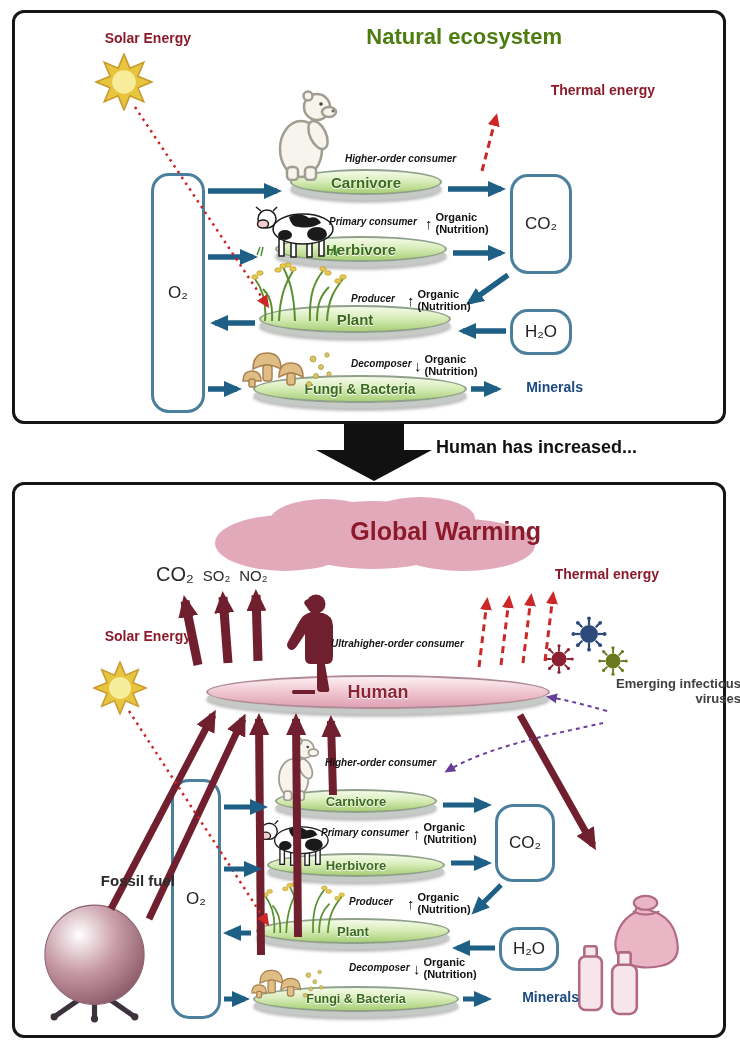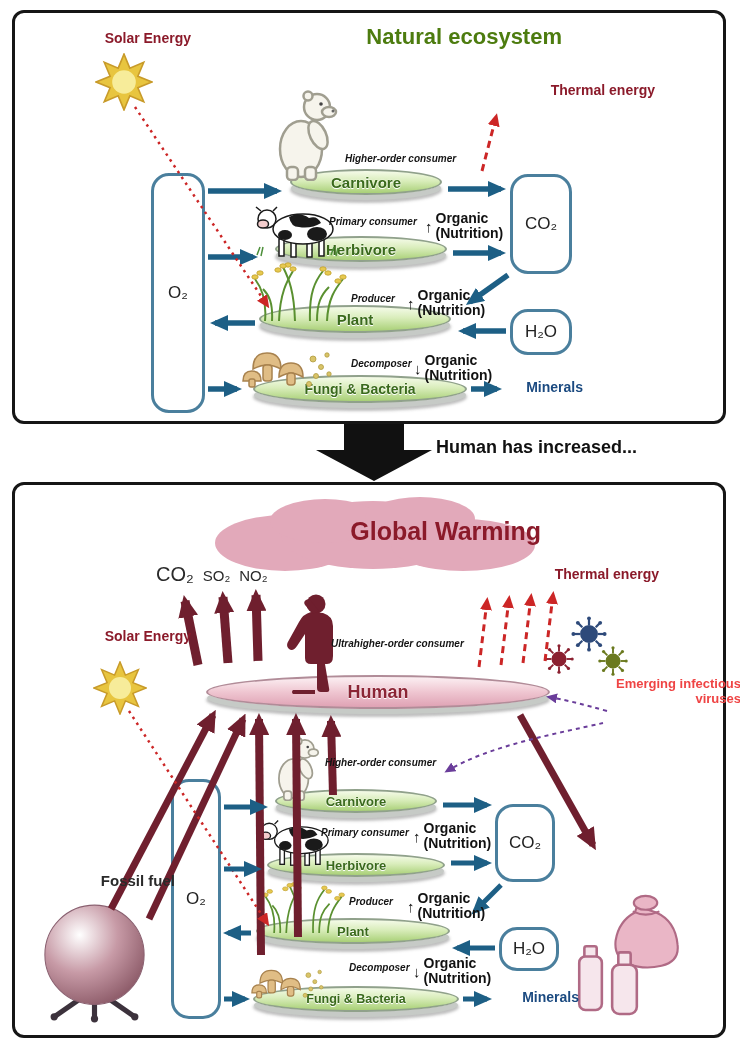--- a/index.html
+++ b/index.html
@@ -14,21 +14,21 @@
 .role{position:absolute;z-index:7;font-size:10px;font-weight:bold;font-style:italic;color:#141414;white-space:nowrap}
 .platform{position:absolute;z-index:2;border-radius:50%;display:flex;align-items:center;justify-content:center;
  background:linear-gradient(180deg,#f5fbe9 0%,#d9edbb 45%,#a9d077 100%);
  border:2px solid #90a18b;box-shadow:0 6px 0 -1px #c6cac6,0 8px 3px rgba(70,70,70,.35)}
 .platform.pink{background:linear-gradient(180deg,#fcf0f3 0%,#efc6d1 50%,#dfa2b4 100%);border-color:#b18c98}
 .pname{font-weight:bold;color:#3a6a1c;text-shadow:0 0 2px #fff,0 1px 0 #fff;white-space:nowrap}
 .pname.red{color:#8b2535}
 .gasbox{position:absolute;z-index:2;border:3px solid #4a7f9d;border-radius:18px;background:#fff;display:flex;align-items:center;justify-content:center;font-size:17px;color:#222}
 .org{position:absolute;z-index:7;display:flex;align-items:center;gap:3px}
 .org .oarrow{font-size:15px;font-weight:bold;color:#111}
-.org .otext{font-size:14px;font-weight:bold;color:#111;line-height:1.1;white-space:nowrap}
+.org .otext{font-size:11px;font-weight:bold;color:#111;line-height:1.1;white-space:nowrap}
 .minerals{position:absolute;z-index:7;font-weight:bold;color:#1b4a80;font-size:14px}
 .emis{position:absolute;z-index:7;display:flex;align-items:baseline;gap:9px;color:#2a2a2a}
 .emis span:first-child{font-size:20px}
 .emis span{font-size:15px}
 </style>
 </head>
 <body>
 
 <div class="page">
 
@@ -288,21 +288,21 @@
         <circle cx="17" cy="3" r="1.7" fill="#6b7a1f"></circle>
         <circle cx="17" cy="31" r="1.7" fill="#6b7a1f"></circle>
         <circle cx="3" cy="17" r="1.7" fill="#6b7a1f"></circle>
         <circle cx="31" cy="17" r="1.7" fill="#6b7a1f"></circle>
         <circle cx="7" cy="7" r="1.7" fill="#6b7a1f"></circle>
         <circle cx="27" cy="27" r="1.7" fill="#6b7a1f"></circle>
         <circle cx="27" cy="7" r="1.7" fill="#6b7a1f"></circle>
         <circle cx="7" cy="27" r="1.7" fill="#6b7a1f"></circle>
   </svg>
 
-  <div class="lbl center" style="left:558px;top:192px;width:168px;font-size:13px;font-weight:bold;color:#ef4444">
+  <div class="lbl center" style="left:558px;top:192px;width:168px;font-size:13px;font-weight:bold;color:#404040">
     <span style="display:block">Emerging infectious</span>
     <span style="display:block">viruses</span>
   </div>
 
   <svg class="icon" style="left:254px;top:106px" width="92" height="104" viewBox="0 0 92 102">
     <g fill="#6f1f2e">
       <circle cx="47" cy="12" r="9.5"></circle>
       <path d="M42 20 Q34 22 30 30 L20 48 Q16 54 20 57 Q24 60 28 54 L36 42 L36 66 Q36 72 42 72 L48 72 L48 96 Q48 100 52 100 L58 100 Q61 100 60 96 L56 72 L58 72 Q64 72 64 64 L64 34 Q64 24 54 21 Z"></path>
       <path d="M44 22 L36 13 Q34 10 37 8 Q40 6 42 9 L50 19 Z"></path>
       <path d="M28 98 L46 98 L46 102 L24 102 Q22 100 24 98 Z"></path>

